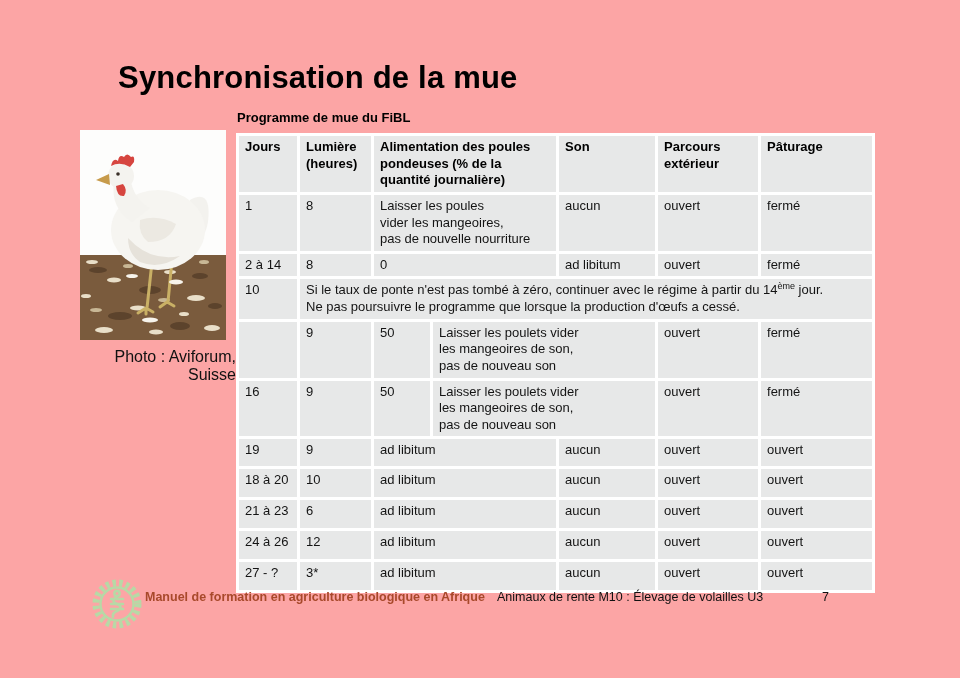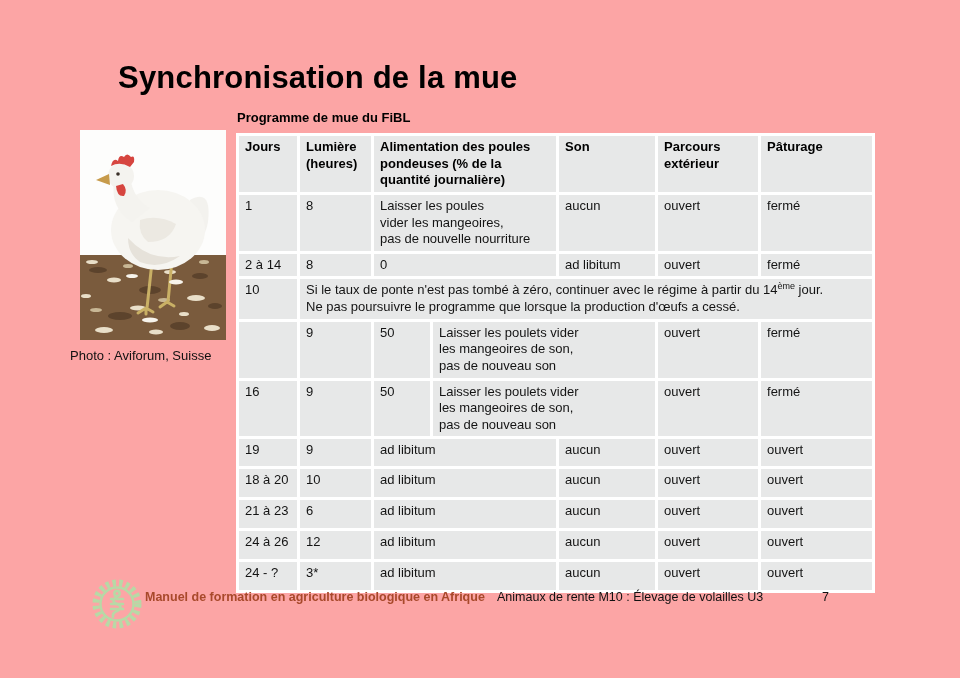--- a/index.html
+++ b/index.html
@@ -11,22 +11,22 @@
     position:absolute;left:118px;top:60px;margin:0;
     font-size:31px;font-weight:bold;color:#000;letter-spacing:0.2px;
   }
   .subtitle{
     position:absolute;left:237px;top:110px;margin:0;
     font-size:13px;font-weight:bold;color:#000;
   }
   
   .photo{position:absolute;left:80px;top:130px;width:146px;height:210px;}
   .photo-caption{
-    position:absolute;left:70px;top:348px;width:166px;text-align:left;
-    font-size:13px;color:#111;
+    position:absolute;left:70px;top:348px;width:166px;text-align:right;
+    font-size:16px;color:#111;
   }
   
   table.molt{
     position:absolute;left:236px;top:133px;width:636px;
     border-collapse:collapse;table-layout:fixed;
     font-size:13px;line-height:1.28;color:#141414;
   }
   table.molt th, table.molt td{
     background:#e7e8e8;border:3px solid #ffffff;
     vertical-align:top;text-align:left;
@@ -225,21 +225,21 @@
     <tr class="h31">
       <td>24 à 26</td>
       <td>12</td>
       <td colspan="2">ad libitum</td>
       <td>aucun</td>
       <td>ouvert</td>
       <td>ouvert</td>
     </tr>
 
     <tr class="h31">
-      <td>24 - ?</td>
+      <td>27 - ?</td>
       <td>3*</td>
       <td colspan="2">ad libitum</td>
       <td>aucun</td>
       <td>ouvert</td>
       <td>ouvert</td>
     </tr>
   </tbody>
     </table>
 
 

